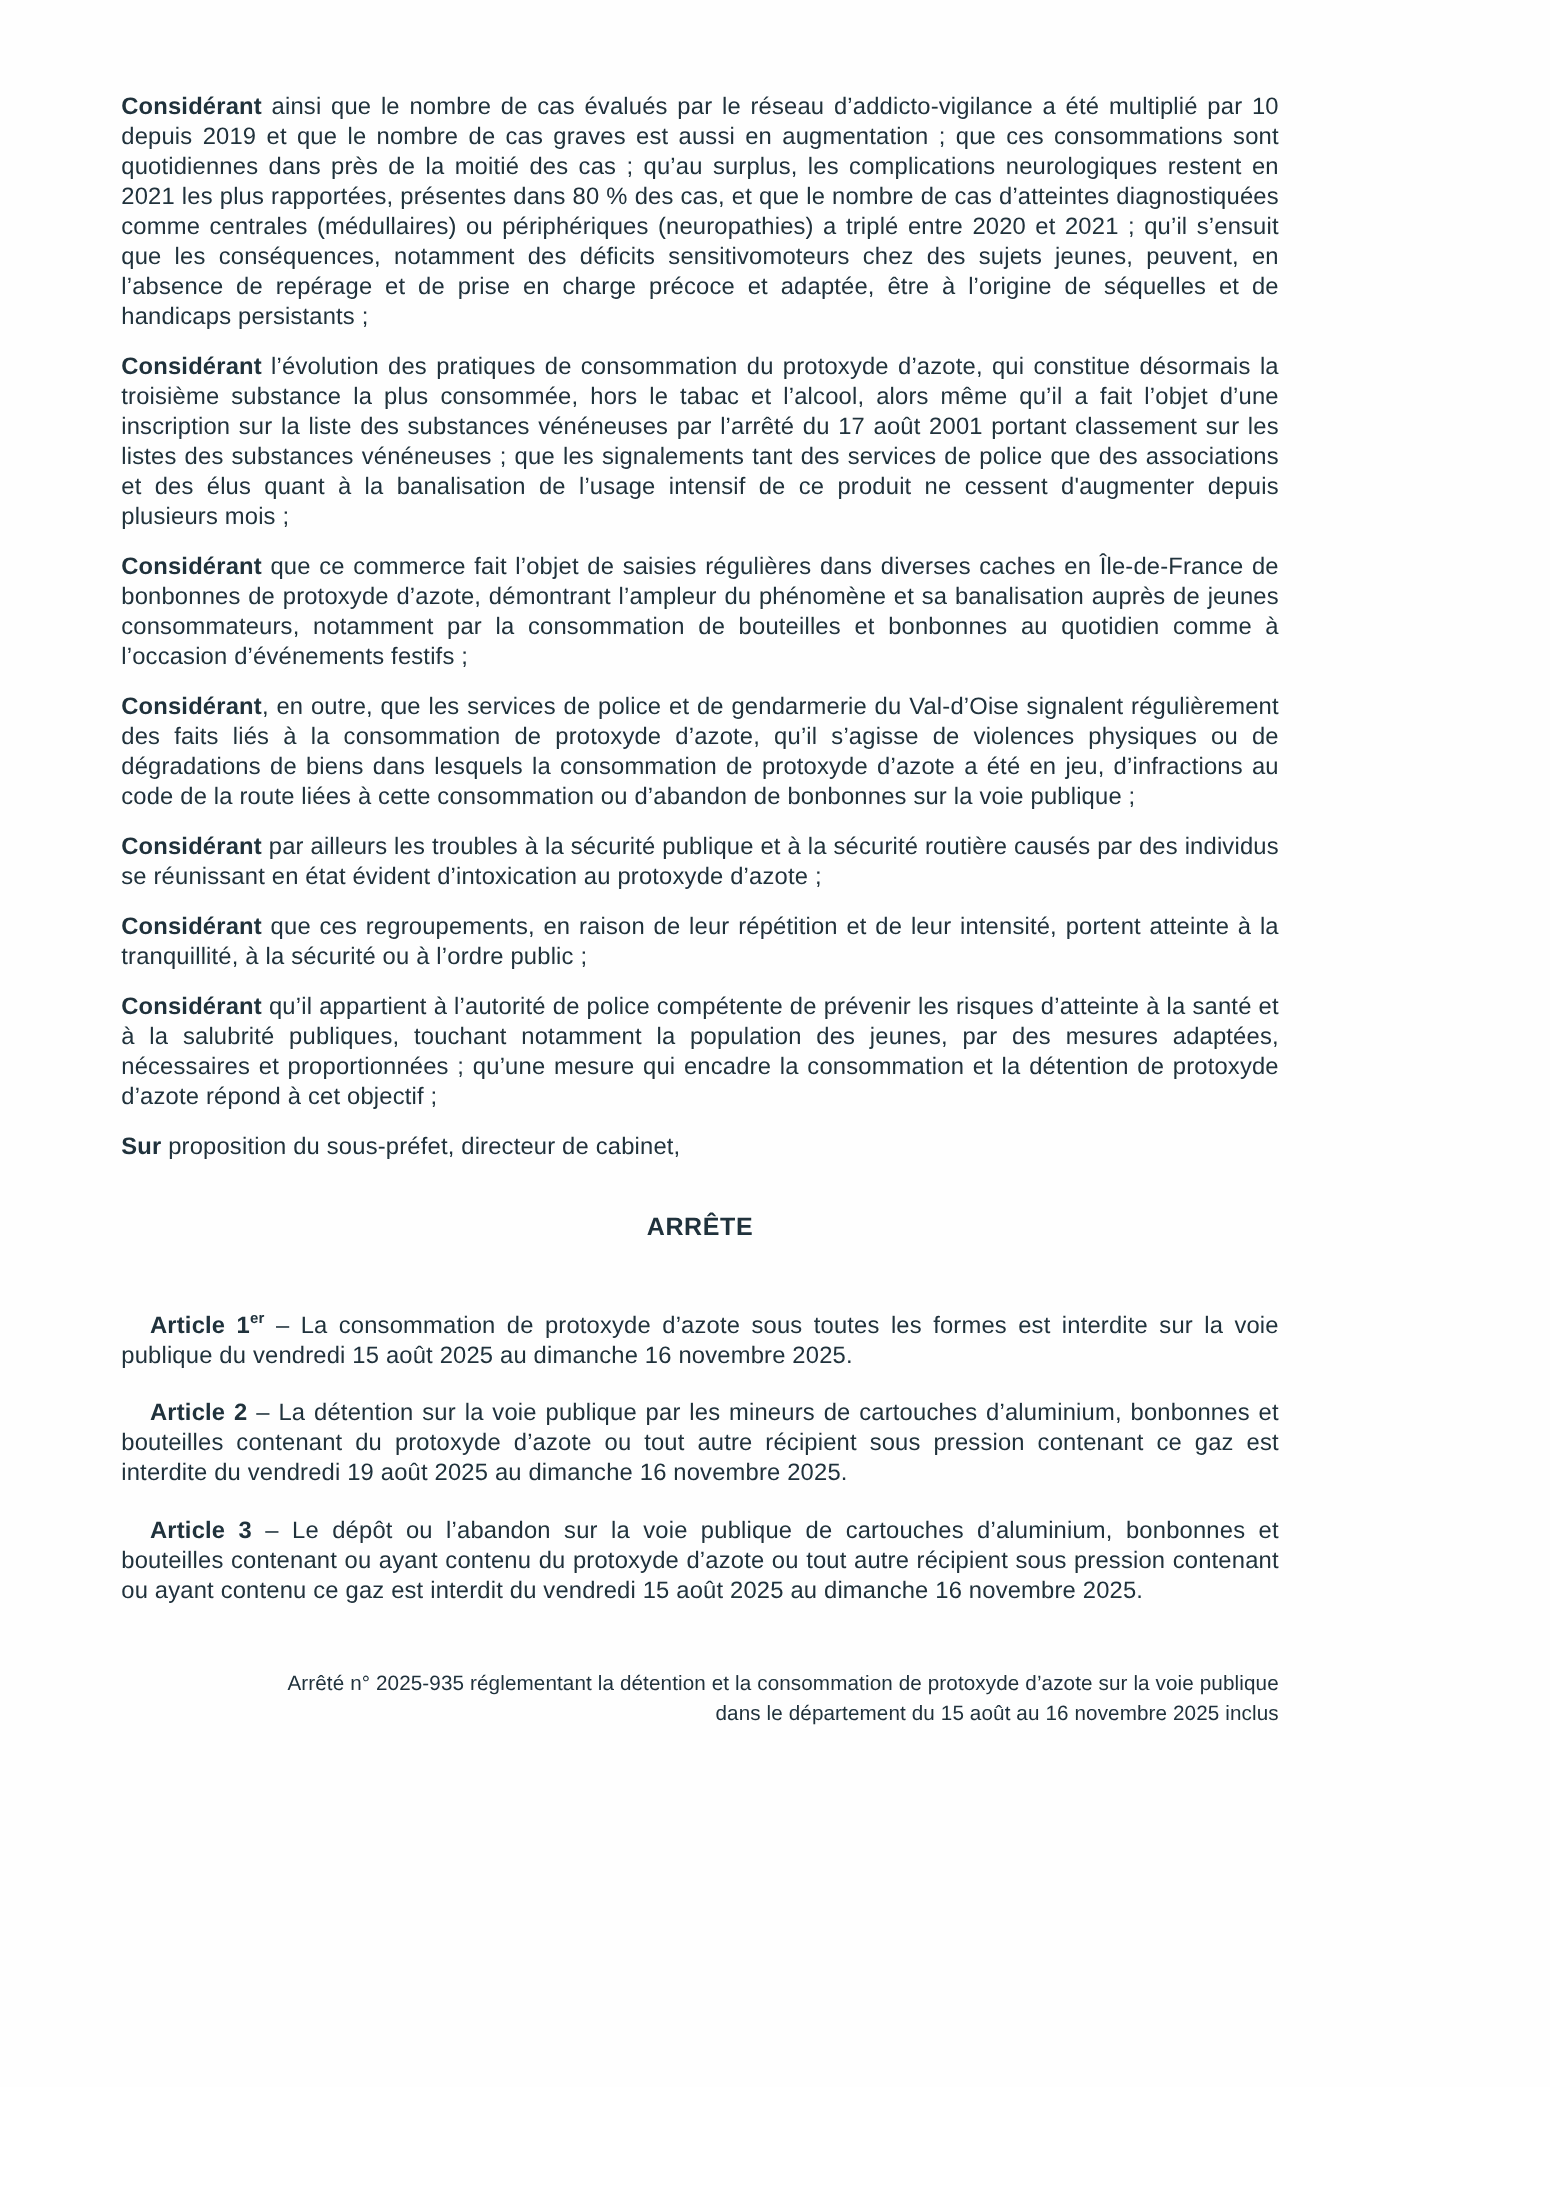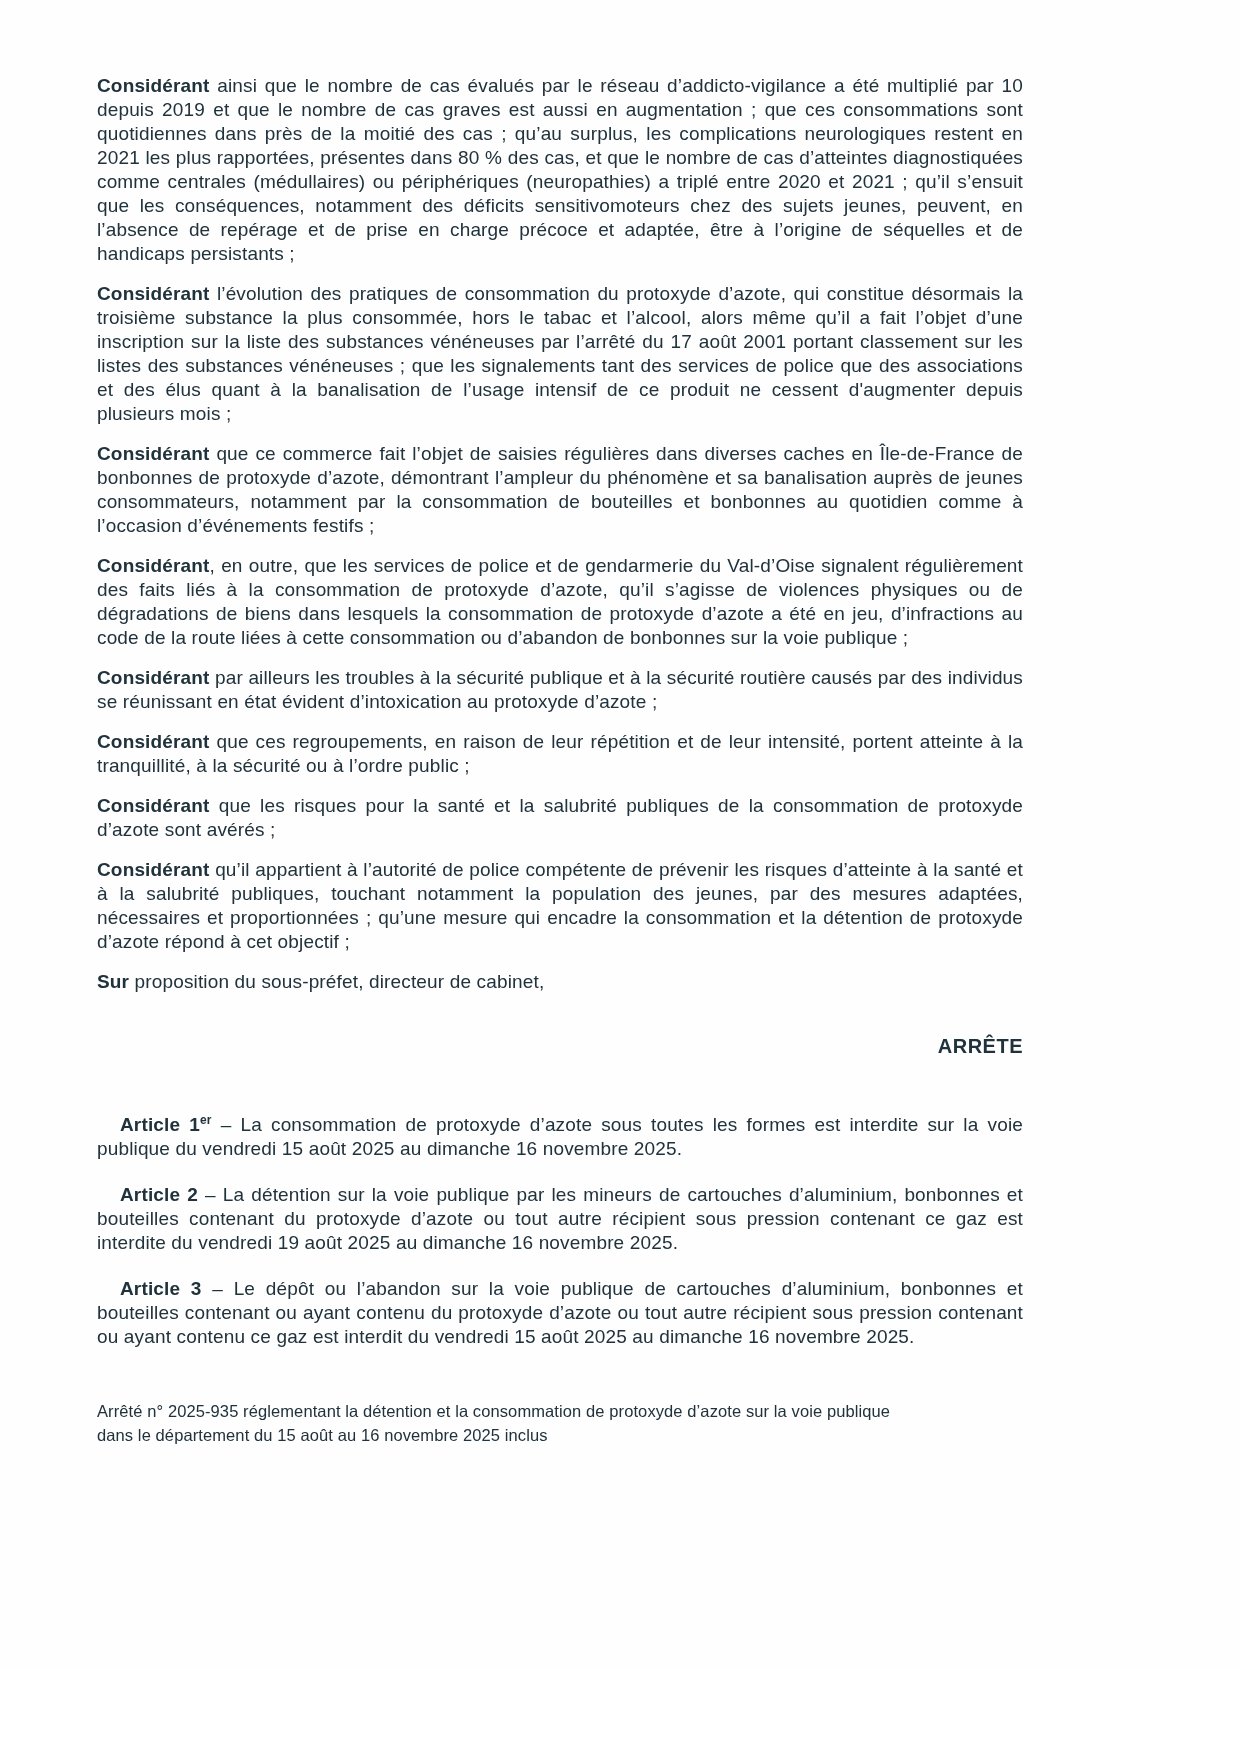--- a/index.html
+++ b/index.html
@@ -22,38 +22,38 @@
   }
   .para {
     font-size: 19px;
     line-height: 24px;
     text-align: justify;
     margin-bottom: 16px;
     letter-spacing: 0.15px;
   }
   .para .lead { font-weight: bold; }
   .arrete-heading {
-    text-align: right;
+    text-align: center;
     font-size: 20px;
     font-weight: bold;
     letter-spacing: 0.5px;
     margin: 40px 0 55px 0;
     line-height: 24px;
   }
   .article { margin-bottom: 22px; }
   .article .lead { font-weight: bold; margin-left: 23px; }
   .article sup {
     font-weight: bold;
     font-size: 12px;
     vertical-align: super;
     line-height: 0;
   }
   .footer {
     margin-top: 50px;
-    text-align: left;
+    text-align: right;
     font-size: 16.5px;
     line-height: 24px;
     letter-spacing: 0.1px;
   }
 </style>
 </head>
 <body>
 
 <div class="page">
   <div class="content">
@@ -63,21 +63,20 @@
     <p class="para"><span class="lead">Considérant</span><span> l’évolution des pratiques de consommation du protoxyde d’azote, qui constitue désormais la troisième substance la plus consommée, hors le tabac et l’alcool, alors même qu’il a fait l’objet d’une inscription sur la liste des substances vénéneuses par l’arrêté du 17 août 2001 portant classement sur les listes des substances vénéneuses ; que les signalements tant des services de police que des associations et des élus quant à la banalisation de l’usage intensif de ce produit ne cessent d'augmenter depuis plusieurs mois ;</span></p>
 
     <p class="para"><span class="lead">Considérant</span><span> que ce commerce fait l’objet de saisies régulières dans diverses caches en Île-de-France de bonbonnes de protoxyde d’azote, démontrant l’ampleur du phénomène et sa banalisation auprès de jeunes consommateurs, notamment par la consommation de bouteilles et bonbonnes au quotidien comme à l’occasion d’événements festifs ;</span></p>
 
     <p class="para"><span class="lead">Considérant</span><span>, en outre, que les services de police et de gendarmerie du Val-d’Oise signalent régulièrement des faits liés à la consommation de protoxyde d’azote, qu’il s’agisse de violences physiques ou de dégradations de biens dans lesquels la consommation de protoxyde d’azote a été en jeu, d’infractions au code de la route liées à cette consommation ou d’abandon de bonbonnes sur la voie publique ;</span></p>
 
     <p class="para"><span class="lead">Considérant</span><span> par ailleurs les troubles à la sécurité publique et à la sécurité routière causés par des individus se réunissant en état évident d’intoxication au protoxyde d’azote ;</span></p>
 
     <p class="para"><span class="lead">Considérant</span><span> que ces regroupements, en raison de leur répétition et de leur intensité, portent atteinte à la tranquillité, à la sécurité ou à l’ordre public ;</span></p>
 
-    <p class="para"><span class="lead">Considérant</span><span> que les risques pour la santé et la salubrité publiques de la consommation de protoxyde d’azote sont avérés ;</span></p>
 
     <p class="para"><span class="lead">Considérant</span><span> qu’il appartient à l’autorité de police compétente de prévenir les risques d’atteinte à la santé et à la salubrité publiques, touchant notamment la population des jeunes, par des mesures adaptées, nécessaires et proportionnées ; qu’une mesure qui encadre la consommation et la détention de protoxyde d’azote répond à cet objectif ;</span></p>
 
     <p class="para"><span class="lead">Sur</span><span> proposition du sous-préfet, directeur de cabinet,</span></p>
 
     <h2 class="arrete-heading">ARRÊTE</h2>
 
     <p class="para article"><span class="lead">Article 1</span><sup>er</sup><span> – La consommation de protoxyde d’azote sous toutes les formes est interdite sur la voie publique du vendredi 15 août 2025 au dimanche 16 novembre 2025.</span></p>
 
     <p class="para article"><span class="lead">Article 2</span><span> – La détention sur la voie publique par les mineurs de cartouches d’aluminium, bonbonnes et bouteilles contenant du protoxyde d’azote ou tout autre récipient sous pression contenant ce gaz est interdite du vendredi 19 août 2025 au dimanche 16 novembre 2025.</span></p>

